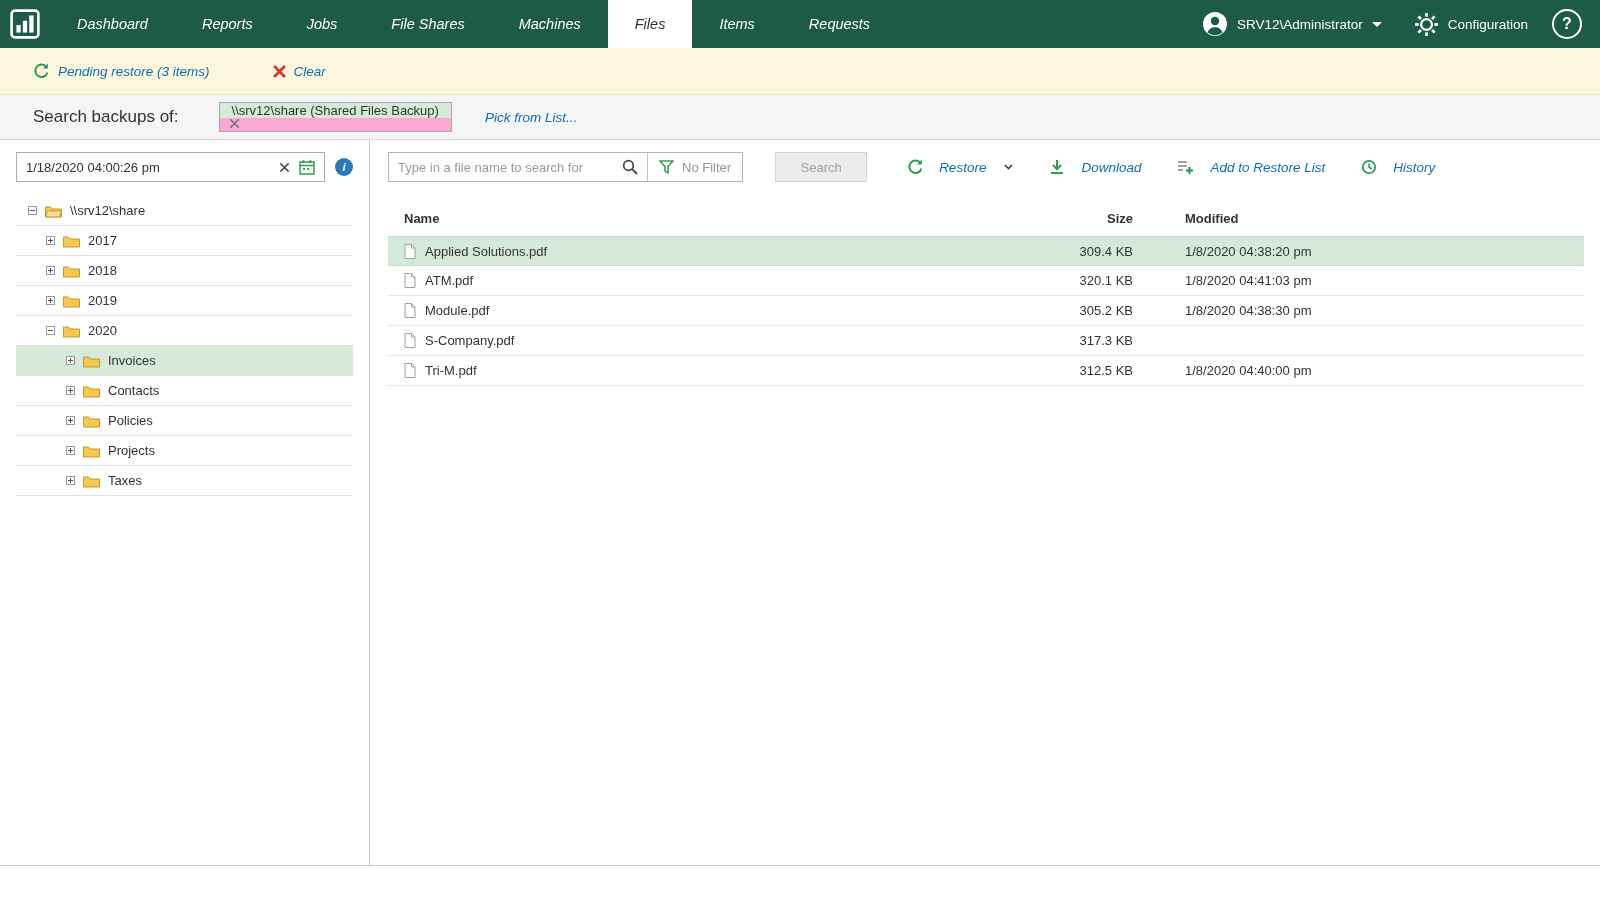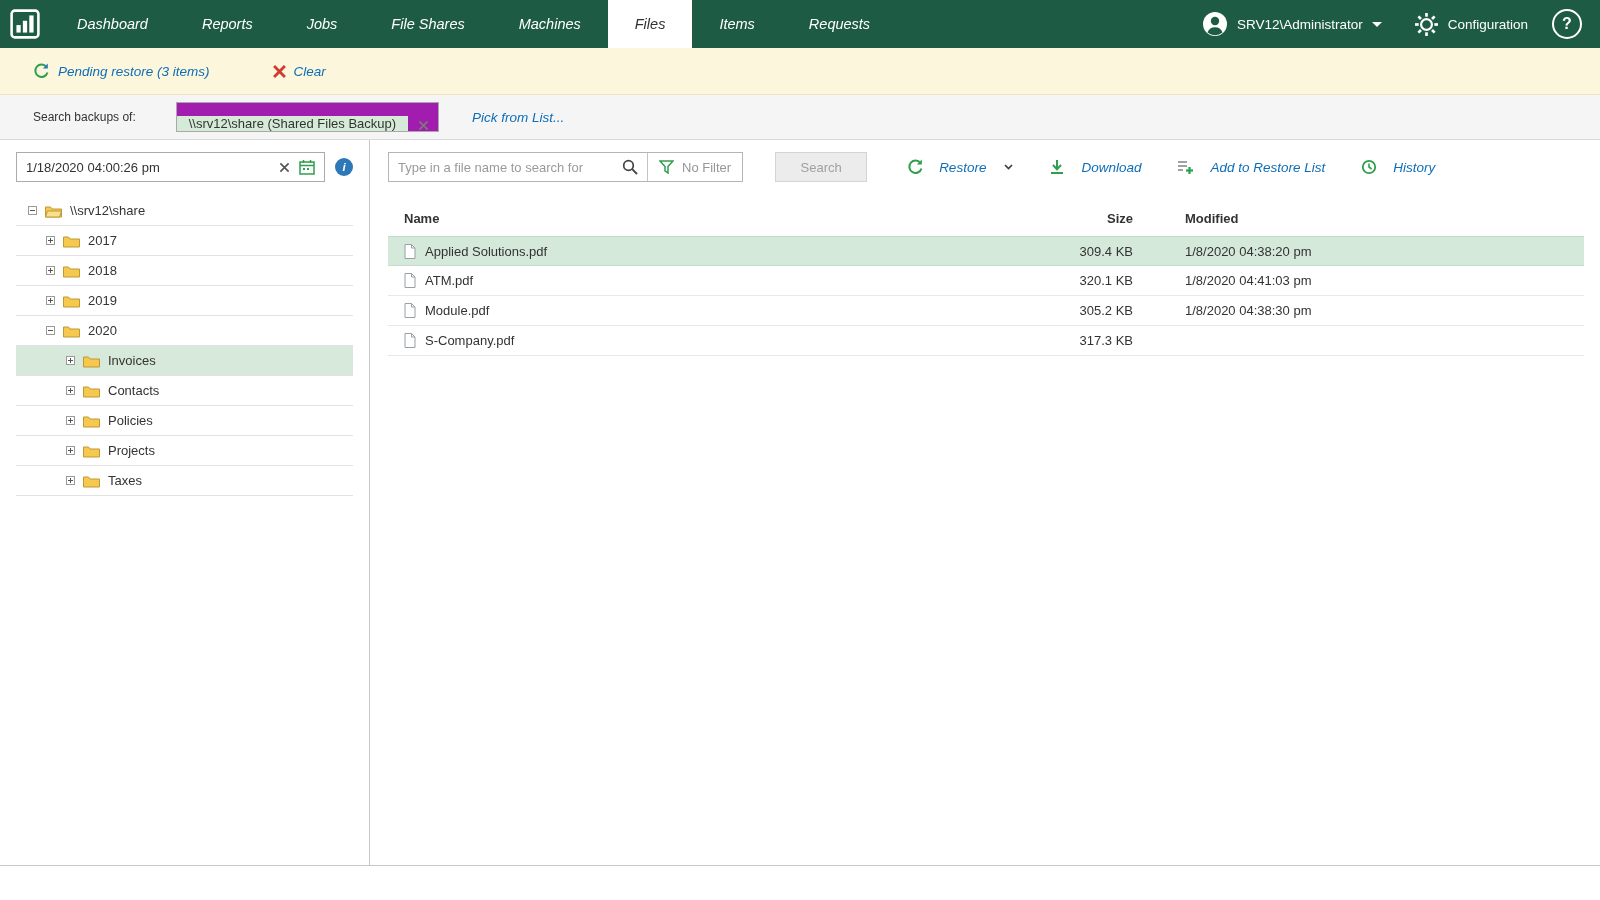--- a/index.html
+++ b/index.html
@@ -23,22 +23,22 @@
               font-size:16px; font-weight:bold; margin:0 18px 0 6px; align-self:center; cursor:pointer; }
 
   
   .notify-bar { height:47px; background:#fcf7dc; border-bottom:1px solid #ece4bf; display:flex; align-items:center; padding-left:33px; }
   .link { color:#0e6db8; cursor:pointer; font-size:13.5px; white-space:nowrap; }
   .notify-bar .pending { display:flex; align-items:center; gap:9px; }
   .notify-bar .clear { display:flex; align-items:center; gap:8px; margin-left:63px; }
 
   
   .scope-bar { height:45px; background:#f5f5f5; border-bottom:1px solid #d9d9d9; display:flex; align-items:center; padding-left:33px; }
-  .scope-label { font-size:12px; color:#333;text-align:center; }
-  .scope-chipbox { margin-left:40px; height:30px; border:1px solid #a9a9a9; background:#a21caf; display:flex; align-items:flex-end; }
+  .scope-label { font-size:17px; color:#333;text-align:center; }
+  .scope-chipbox { margin-left:40px; height:30px; border:1px solid #a9a9a9; background:#f9a8d4; display:flex; align-items:flex-start;flex-direction:column; }
   .scope-chip { background:#d6ead8; display:flex; align-items:center; padding:0 12px; font-size:13px; color:#333; }
   .chip-x { width:30px; display:flex; align-items:center; justify-content:center; cursor:pointer; }
   .pick-link { margin-left:33px; }
 
   
   .content { display:flex; height:726px; border-bottom:1px solid #c9c9c9; }
   .left-panel { width:370px; border-right:1px solid #c9c9c9; padding:12px 16px 0 16px; }
   .right-panel { flex:1; padding:12px 16px 0 18px; }
 
   
@@ -381,18 +381,29 @@
         <div class="cell-name">
           <svg class="fileicon" viewBox="0 0 12 15">
               <path d="M1 .5 h6.5 L11 4 v10.5 H1 z" fill="#fff" stroke="#9aa0a6"></path>
               <path d="M7.5 .5 V4 H11" fill="none" stroke="#9aa0a6"></path>
             </svg>
           <span>S-Company.pdf</span>
         </div>
         <div class="cell-size">317.3 KB</div>
       </div>
 
+      <div class="trow">
+        <div class="cell-name">
+          <svg class="fileicon" viewBox="0 0 12 15">
+              <path d="M1 .5 h6.5 L11 4 v10.5 H1 z" fill="#fff" stroke="#9aa0a6"></path>
+              <path d="M7.5 .5 V4 H11" fill="none" stroke="#9aa0a6"></path>
+            </svg>
+          <span>Tri-M.pdf</span>
+        </div>
+        <div class="cell-size">312.5 KB</div>
+        <div class="cell-mod">1/8/2020 04:40:00 pm</div>
+      </div>
     </div>
 
   </div>
 </div>
 
 <div class="footer"></div>
 
 </body></html>

